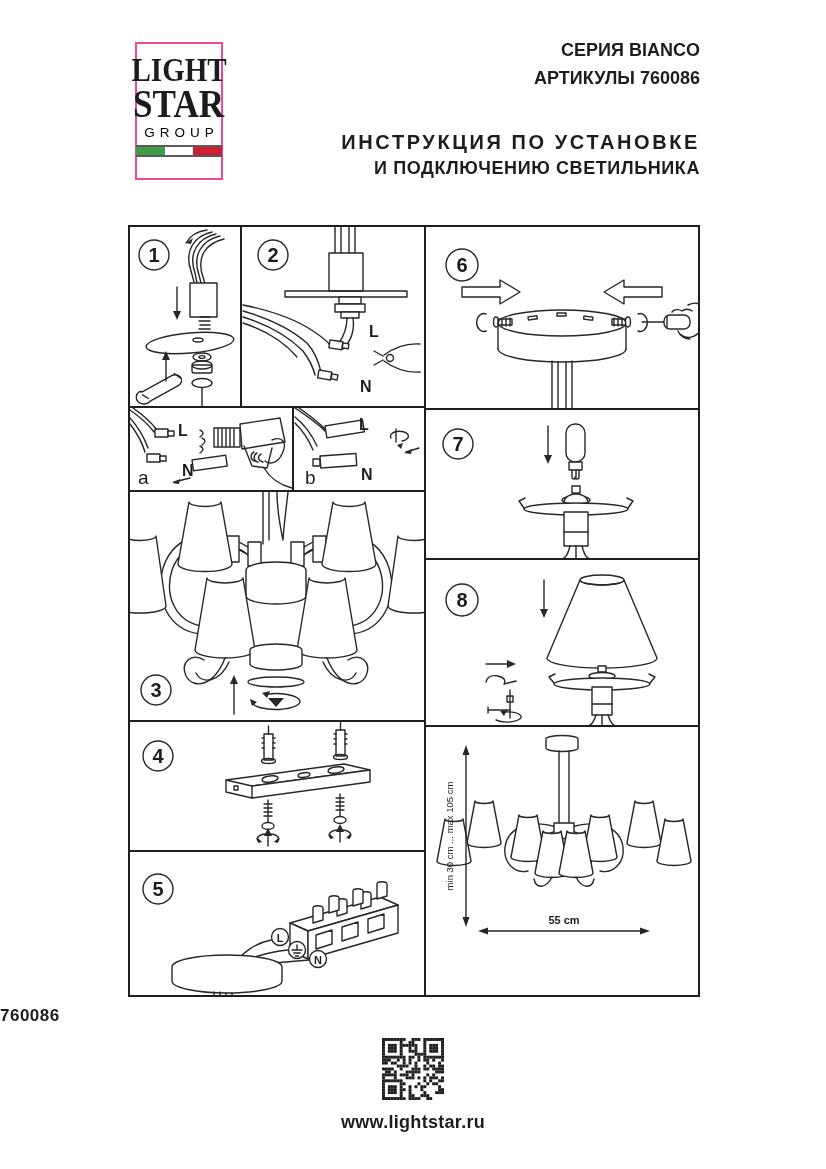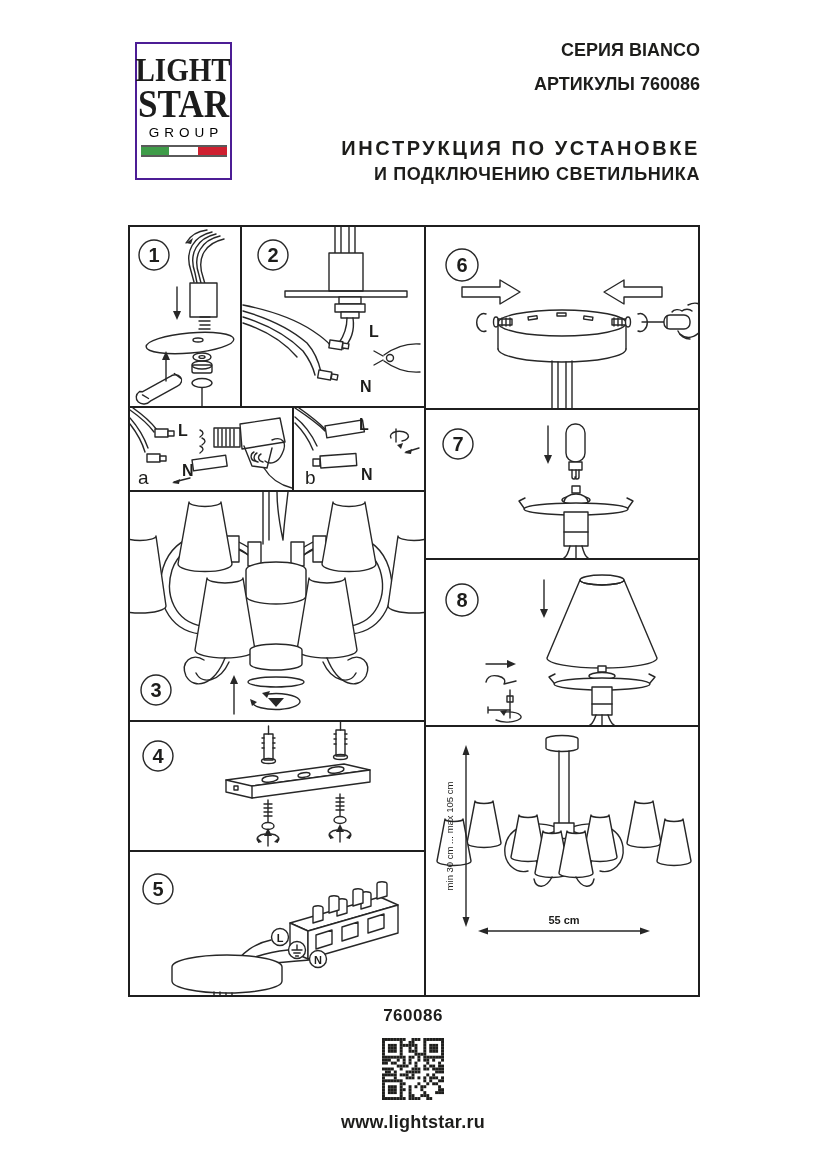--- a/index.html
+++ b/index.html
@@ -1,34 +1,34 @@
 <!DOCTYPE html>
 <html><head>
 <meta charset="utf-8">
 <style>
   html,body{margin:0;padding:0;background:#e8e8e8}
   .page{position:relative;width:826px;height:1169px;background:#fff;margin:0 auto;
         font-family:"Liberation Sans",sans-serif;color:#1d1d1b;overflow:hidden}
 
   
-  .logo-box{position:absolute;left:135px;top:42px;width:97px;height:138px;
-            border:2px solid #4c1d95;box-sizing:border-box;display:flex;
+  .logo-box{position:absolute;left:135px;top:42px;width:88px;height:138px;
+            border:2px solid #ec4899;box-sizing:border-box;display:flex;
             flex-direction:column;align-items:center;padding-top:11px;background:#fff}
   .logo-light{font-family:"Liberation Serif",serif;font-weight:700;font-size:33px;
               line-height:.92;transform:scaleX(.88);color:#1c1c1c}
   .logo-star{font-family:"Liberation Serif",serif;font-weight:700;font-size:39px;
              line-height:.95;transform:scaleX(.9);color:#1c1c1c}
   .logo-group{font-size:13.5px;letter-spacing:5px;margin-left:5px;color:#000000;margin-top:3px}
   .flag{width:86px;height:8px;margin-top:5px;border-top:2px solid #5a5a5a;
         border-bottom:2px solid #5a5a5a;display:flex;box-sizing:content-box}
   .flag span{flex:1;display:block}
 
   .hdr{position:absolute;top:40px;right:126px;text-align:right;white-space:nowrap}
   .hdr-series{font-size:18px;font-weight:700}
-  .hdr-articles{font-size:18px;font-weight:700;margin-top:13px}
+  .hdr-articles{font-size:18px;font-weight:700;margin-top:7px}
   .hdr-title1{font-size:20px;font-weight:700;letter-spacing:2.6px;margin-top:42px}
   .hdr-title2{font-size:18px;font-weight:700;letter-spacing:.6px;margin-top:4px}
 
   
   .grid{position:absolute;left:128px;top:225px;width:568px;height:768px;
         border:2px solid #1f1f1f;box-sizing:content-box}
   .col-l{position:absolute;left:0;top:0;width:294px;height:768px}
   .col-r{position:absolute;left:294px;top:0;width:274px;height:768px;
          border-left:2px solid #1f1f1f;box-sizing:border-box}
   .cell{box-sizing:border-box;position:relative;overflow:hidden;background:#fff}
@@ -45,21 +45,21 @@
   .num{font-size:20px;font-weight:600;text-anchor:middle}
   .lbl{font-size:16px;font-weight:600}
   .sub{font-size:19px}
   .dim{font-size:9.5px}
   .dimb{font-size:11px;font-weight:600;text-anchor:middle}
 
   .notes{position:absolute;left:10px;right:8px;top:216px;font-size:9px;line-height:1.45;color:#1d1d1b}
   .notes p{margin:0 0 1px 0}
 
   
-  .footer-article{position:absolute;left:0;width:100%;top:1006px;text-align:center;
+  .footer-article{position:absolute;left:0;width:100%;top:1006px;
                   font-size:17px;font-weight:600;letter-spacing:.5px}
   .qr{position:absolute;left:382px;top:1038px;width:62px;height:62px}
   .qr rect{fill:#1d1d1b}
   .site{position:absolute;left:0;width:100%;top:1112px;text-align:center;
         font-size:18px;font-weight:700;letter-spacing:.3px}
 </style>
 </head>
 <body>
 
 <div class="page">

